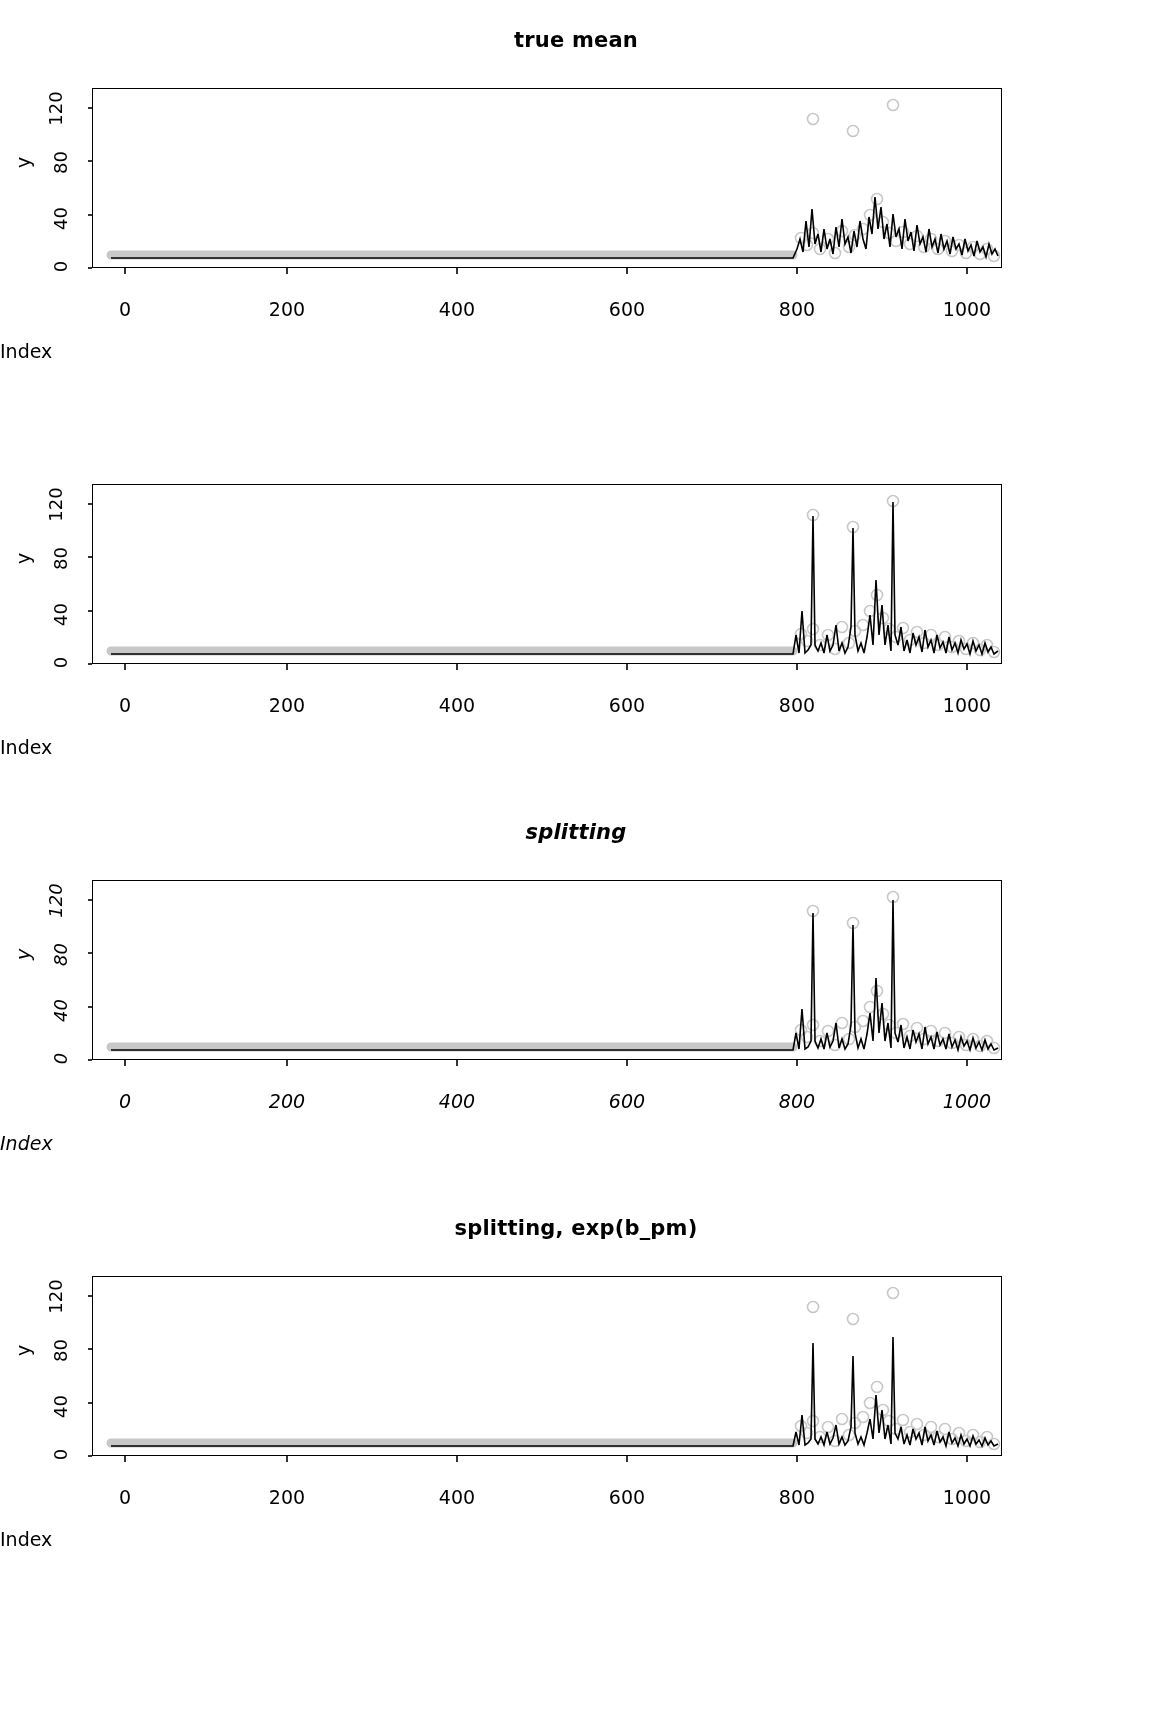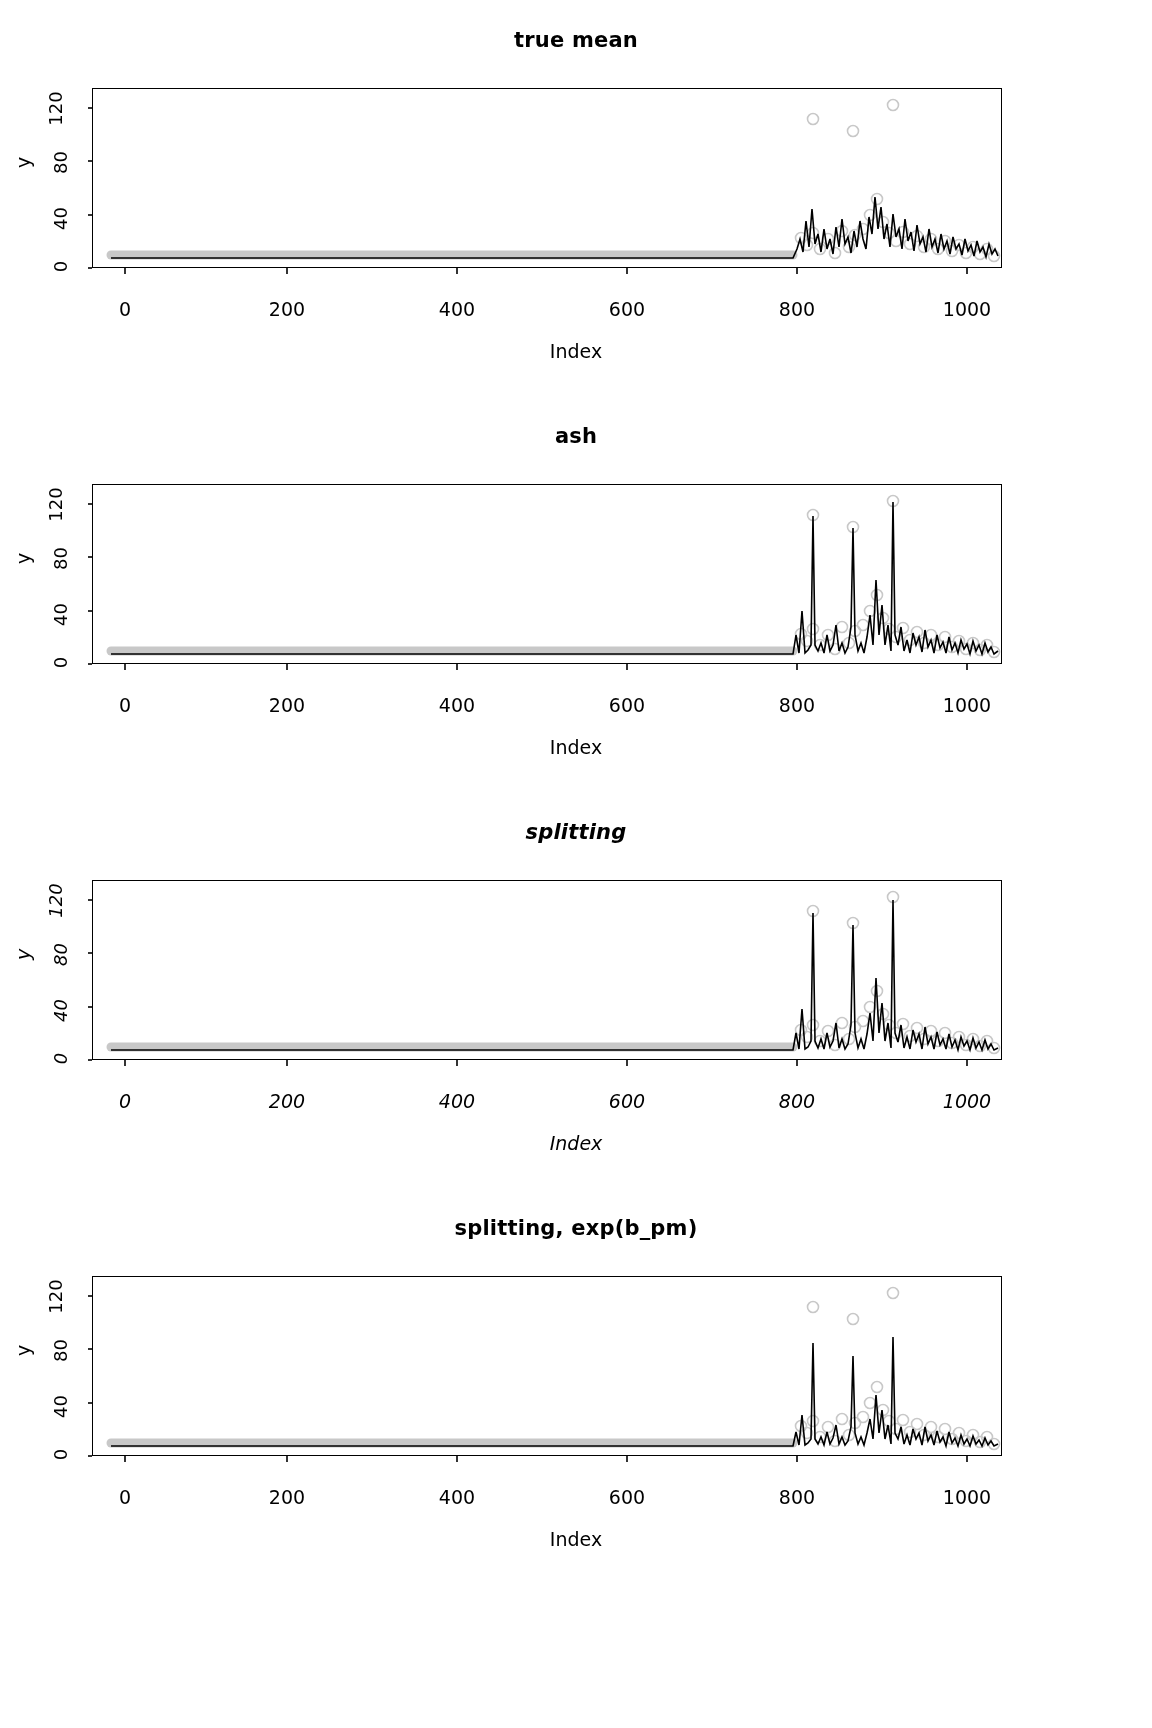--- a/index.html
+++ b/index.html
@@ -56,21 +56,20 @@
     font-size: 19px;
     transform: rotate(-90deg);
     transform-origin: left top;
     font-family: "DejaVu Sans", sans-serif;
   }
   .xlab {
     position: absolute;
     top: 340px;
     left: 0;
     width: 1152px;
-    text-align: center;
     font-size: 19px;
     font-family: "DejaVu Sans", sans-serif;
   }
   .ytick-label {
     position: absolute;
     font-size: 18px;
     font-family: "DejaVu Sans", sans-serif;
     transform: rotate(-90deg);
     transform-origin: center center;
     text-align: center;
@@ -170,21 +169,20 @@
           <circle cx="894" cy="160" r="5.5"></circle>
             <circle cx="901" cy="167" r="5.5"></circle>
         </g>
         <path d="M18,166 L700,166" stroke="#c8c8c8" stroke-width="9" fill="none" stroke-linecap="round"></path>
         <path fill="none" stroke="#000000" stroke-width="1.6" d="M18,169 L700,169 L704,160 L707,150 L710,163 L713,132 L716,158 L719,120 L722,155 L725,145 L728,163 L731,140 L734,160 L737,150 L740,165 L743,138 L746,158 L749,130 L752,155 L755,148 L758,164 L761,142 L764,158 L767,132 L770,150 L773,160 L776,128 L779,145 L782,108 L785,140 L788,118 L791,150 L794,135 L797,158 L800,125 L803,148 L806,140 L809,160 L812,130 L815,152 L818,143 L821,162 L824,136 L827,155 L830,148 L833,163 L836,140 L839,158 L842,150 L845,164 L848,145 L851,160 L854,152 L857,165 L860,148 L863,160 L866,155 L869,166 L872,150 L875,162 L878,156 L881,167 L884,152 L887,163 L890,158 L893,168 L896,155 L899,165 L902,160 L905,167"></path>
       </svg>
     </div>
   </div>
 
   <div class="panel" style="top: 396px; position: absolute;">
-    <div class="panel-title">ash</div>
     <div class="ylab">y</div>
     <div class="xlab">Index</div>
 
     <div class="ytick-label" style="left:38px; top:256px;">0</div>
     <div class="ytick-label" style="left:38px; top:208px;">40</div>
     <div class="ytick-label" style="left:38px; top:152px;">80</div>
     <div class="ytick-label" style="left:33px; top:98px;">120</div>
 
     <div class="xtick-label" style="left:95px; top:298px;">0</div>
     <div class="xtick-label" style="left:257px; top:298px;">200</div>

